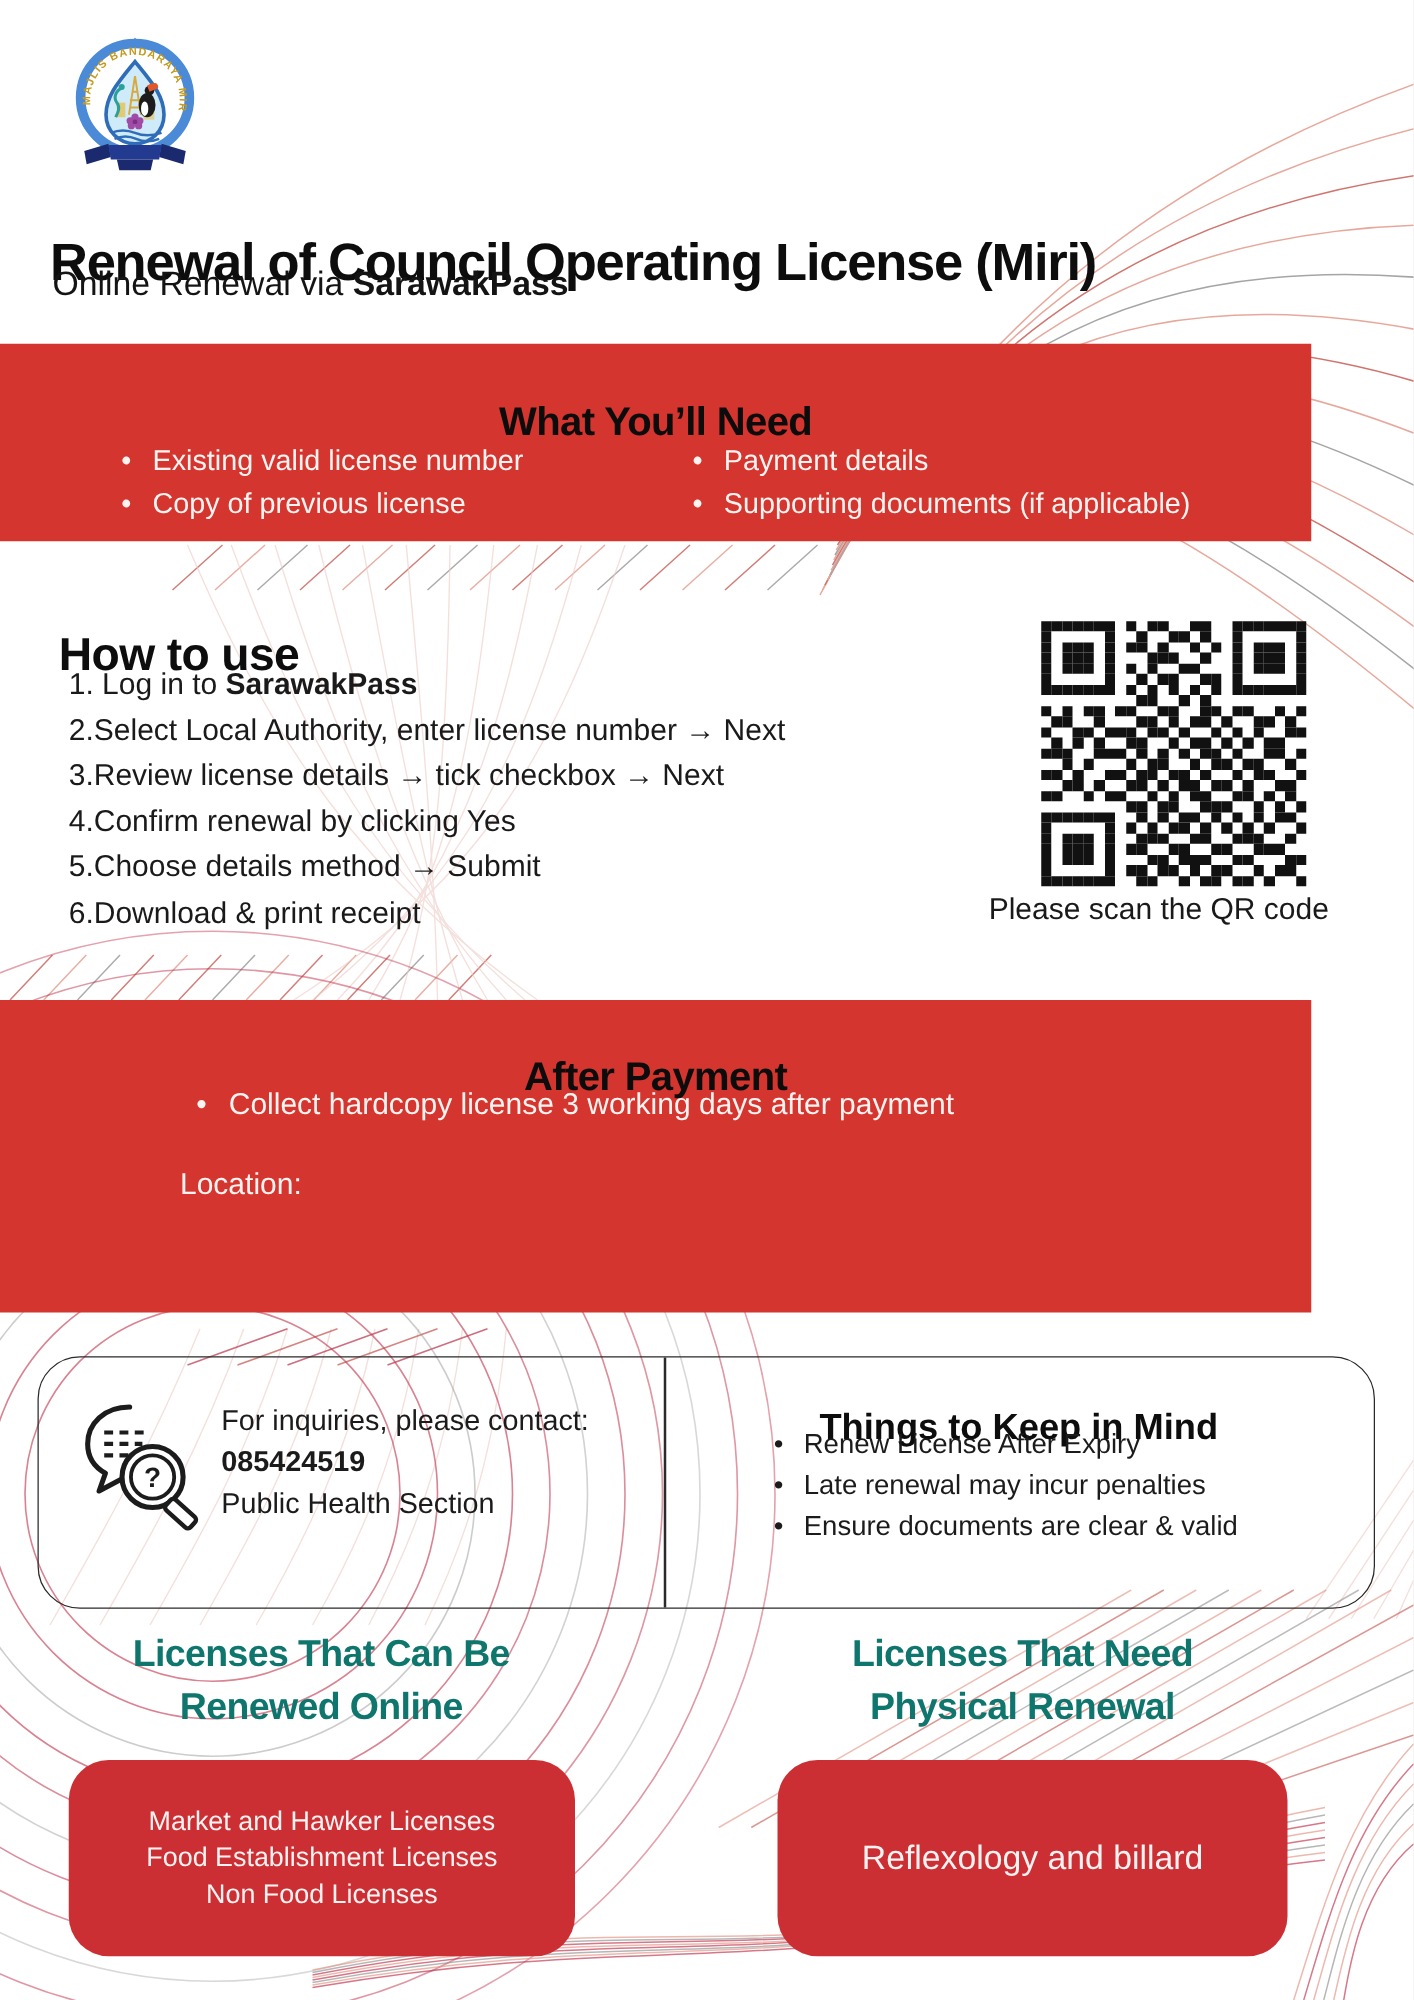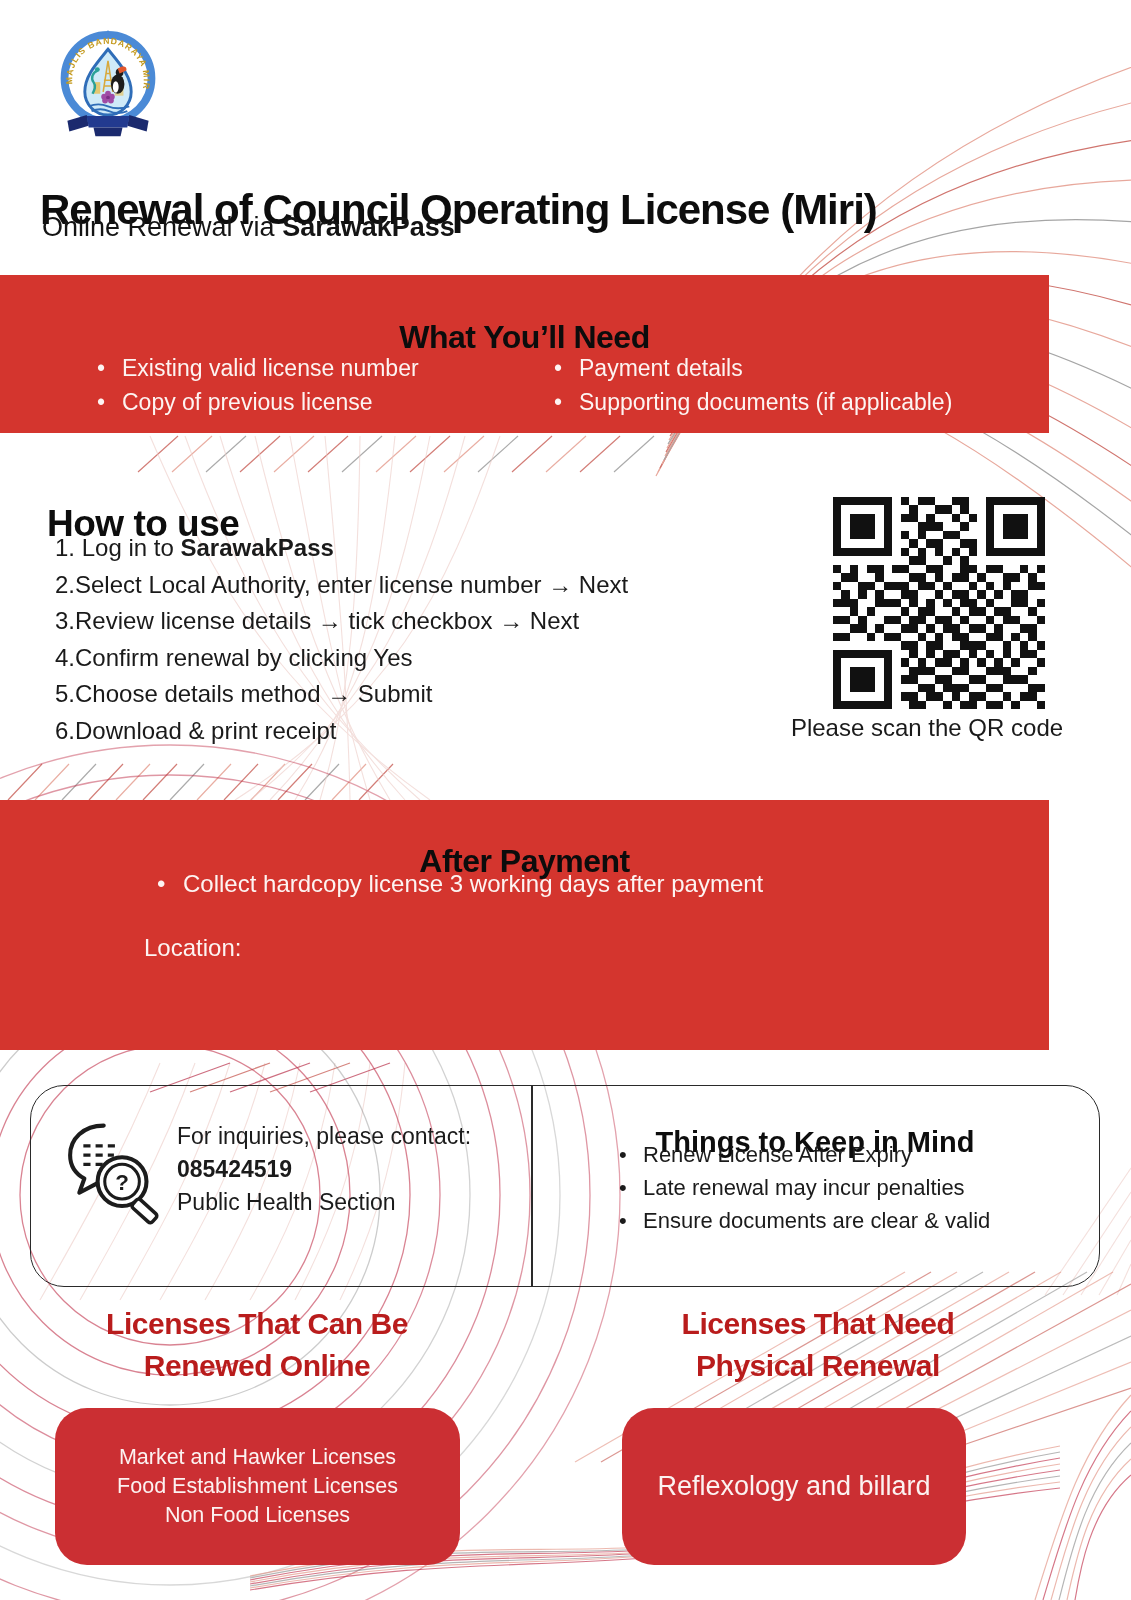--- a/index.html
+++ b/index.html
@@ -50,27 +50,27 @@
   .divider{position:absolute;left:500px;top:0;bottom:0;width:1.6px;background:#2a2a2a;}
   .contact-icon{position:absolute;left:32px;top:28px;width:112px;height:124px;}
   .contact-text{position:absolute;left:146px;top:34px;font-size:23px;line-height:33px;color:#1b1b1b;}
   .contact-text .phone{font-weight:700;}
   .mind-title{position:absolute;left:500px;top:16px;width:568px;text-align:center;font-size:29px;font-weight:700;color:#0d0d0d;}
   .mind-list{position:absolute;left:586px;top:52px;margin:0;padding:0;list-style:none;}
   .mind-list li{position:relative;padding-left:26px;font-size:22px;line-height:33px;color:#1b1b1b;}
   .mind-list li::before{content:"•";position:absolute;left:2px;}
 
   
-  .bh{width:352px;text-align:center;font-size:30px;font-weight:700;line-height:42px;color:#b91c1c;letter-spacing:-0.5px;}
+  .bh{width:352px;text-align:center;font-size:30px;font-weight:700;line-height:42px;color:#0f766e;letter-spacing:-0.5px;}
   .bh-left{left:81px;top:1303px;}
   .bh-right{left:642px;top:1303px;}
   .rbox{background:var(--boxred);border-radius:32px;color:#fcf2f1;display:flex;flex-direction:column;
         align-items:center;justify-content:center;text-align:center;}
   .rbox-left{left:55px;top:1408px;width:405px;height:157px;font-size:21.5px;line-height:29px;}
-  .rbox-right{left:622px;top:1408px;width:344px;height:157px;font-size:27px;}
+  .rbox-right{left:622px;top:1408px;width:408px;height:157px;font-size:27px;}
 </style>
 </head>
 <body>
 
 <div class="poster" style="--red:#d4352e;--boxred:#cb2f33;">
 
   <svg class="bg" width="1131" height="1600" viewBox="0 0 1131 1600">
     <g fill="none" stroke-width="1.2" opacity="0.8">
 
       <path d="M656 476 C736 322 876 158 1135 66" stroke="#e29384"></path>

